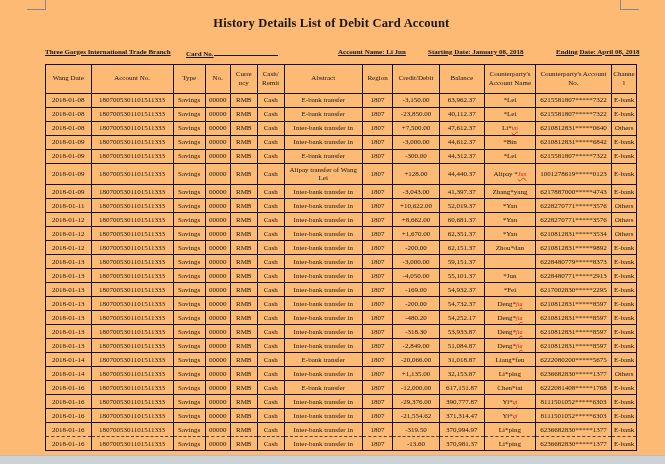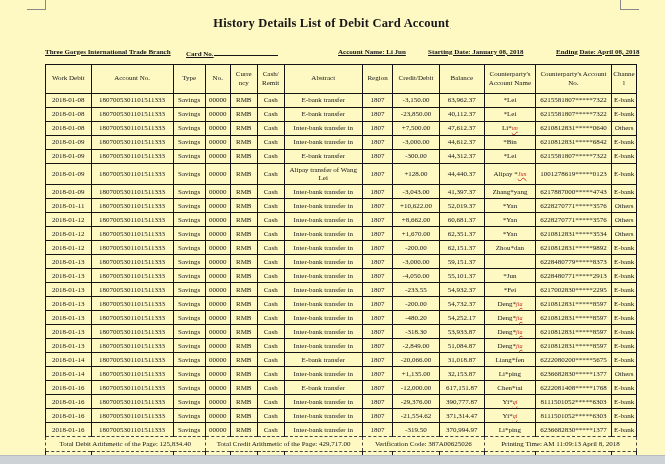--- a/index.html
+++ b/index.html
@@ -1,19 +1,19 @@
 <!DOCTYPE html>
 <html><head>
 <meta charset="utf-8">
 <style>
   html,body{margin:0;padding:0;background:#ffffff;}
   .page{
     position:relative;
     width:665px;height:464px;
-    background:#fef9c3;
+    background:#fdba74;
     overflow:hidden;
     font-family:"Liberation Serif","DejaVu Serif",serif;
     color:#161616;
   }
   
   .crop{position:absolute;width:18px;height:9px;}
   .crop.tl{left:27px;top:0;border-right:1px solid #888;border-bottom:1px solid #888;}
   .crop.tr{left:620px;top:0;border-left:1px solid #888;border-bottom:1px solid #888;}
   .doc-title{
     margin:16px 0 0 0;
@@ -99,21 +99,21 @@
       <col style="width:13.2%">
         <col style="width:5.2%">
         <col style="width:7.8%">
       <col style="width:7.7%">
         <col style="width:8.6%">
         <col style="width:12.9%">
       <col style="width:4.2%">
     </colgroup>
     <thead>
       <tr id="header-row">
-          <th>Work Debit</th>
+          <th>Wang Date</th>
           <th>Account No.</th>
           <th>Type</th>
           <th>No.</th>
           <th>Curre ncy</th>
           <th>Cash/ Remit</th>
           <th>Abstract</th>
           <th>Region</th>
           <th>Credit/Debit</th>
           <th>Balance</th>
           <th>Counterparty's Account Name</th>
@@ -319,21 +319,21 @@
         </tr>
         <tr>
           <td>2018-01-13</td>
           <td>1807005301101511333</td>
           <td>Savings</td>
           <td>00000</td>
           <td>RMB</td>
           <td>Cash</td>
           <td>Inter-bank transfer in</td>
           <td>1807</td>
-          <td>-233.55</td>
+          <td>-169.00</td>
           <td>54,932.37</td>
           <td>*Fei</td>
           <td>6217002830*****2295</td>
           <td class="mark-host">E-bank</td>
         </tr>
         <tr>
           <td>2018-01-13</td>
           <td>1807005301101511333</td>
           <td>Savings</td>
           <td>00000</td>
@@ -474,26 +474,20 @@
           <td>00000</td>
           <td>RMB</td>
           <td>Cash</td>
           <td>Inter-bank transfer in</td>
           <td>1807</td>
           <td>-319.50</td>
           <td>370,994.97</td>
           <td>Li*ping</td>
           <td>6236682830*****1377</td>
           <td class="mark-host">E-bank</td>
-        </tr>
-        <tr class="summary">
-          <td colspan="3">Total Debit Arithmetic of the Page: 125,834.40</td>
-          <td colspan="4">Total Credit Arithmetic of the Page: 429,717.00</td>
-          <td colspan="3">Verification Code: 387A00625026</td>
-          <td colspan="3" class="mark-host">Printing Time: AM 11:09:13 April 8, 2018</td>
         </tr>
         <tr class="post-summary">
           <td>2018-01-16</td>
           <td>1807005301101511333</td>
           <td>Savings</td>
           <td>00000</td>
           <td>RMB</td>
           <td>Cash</td>
           <td>Inter-bank transfer in</td>
           <td>1807</td>

